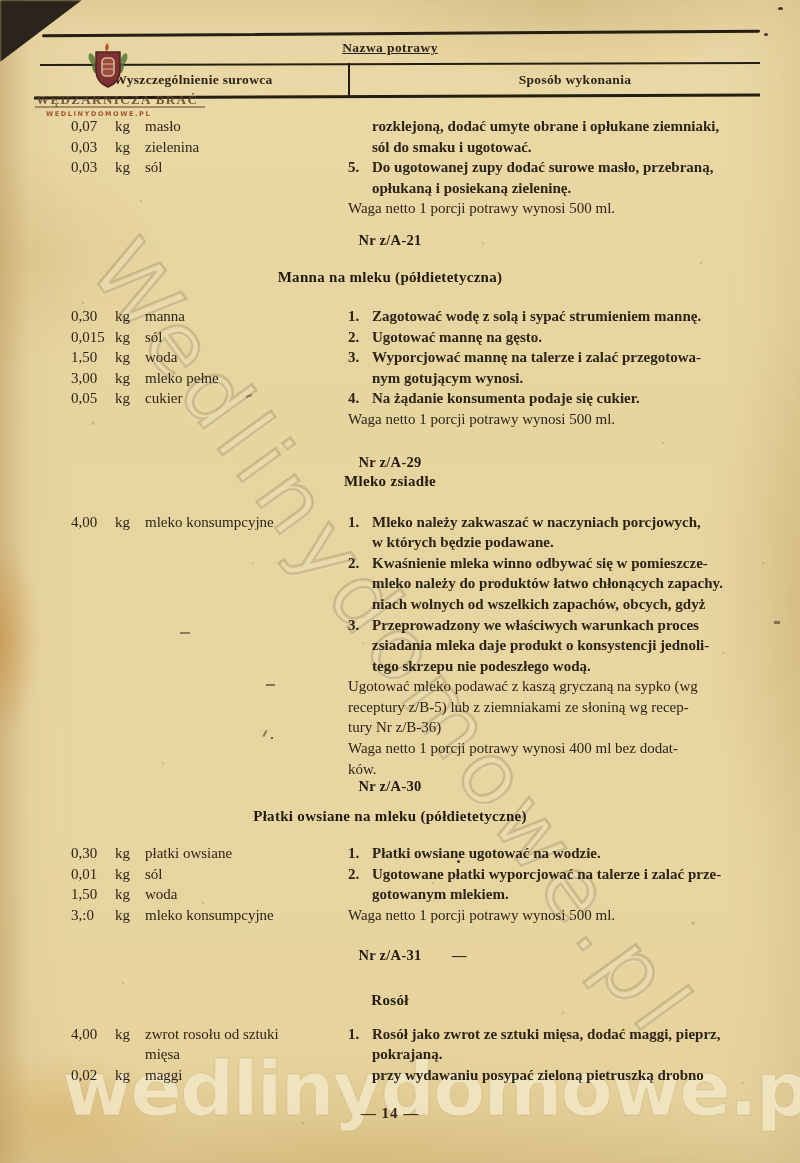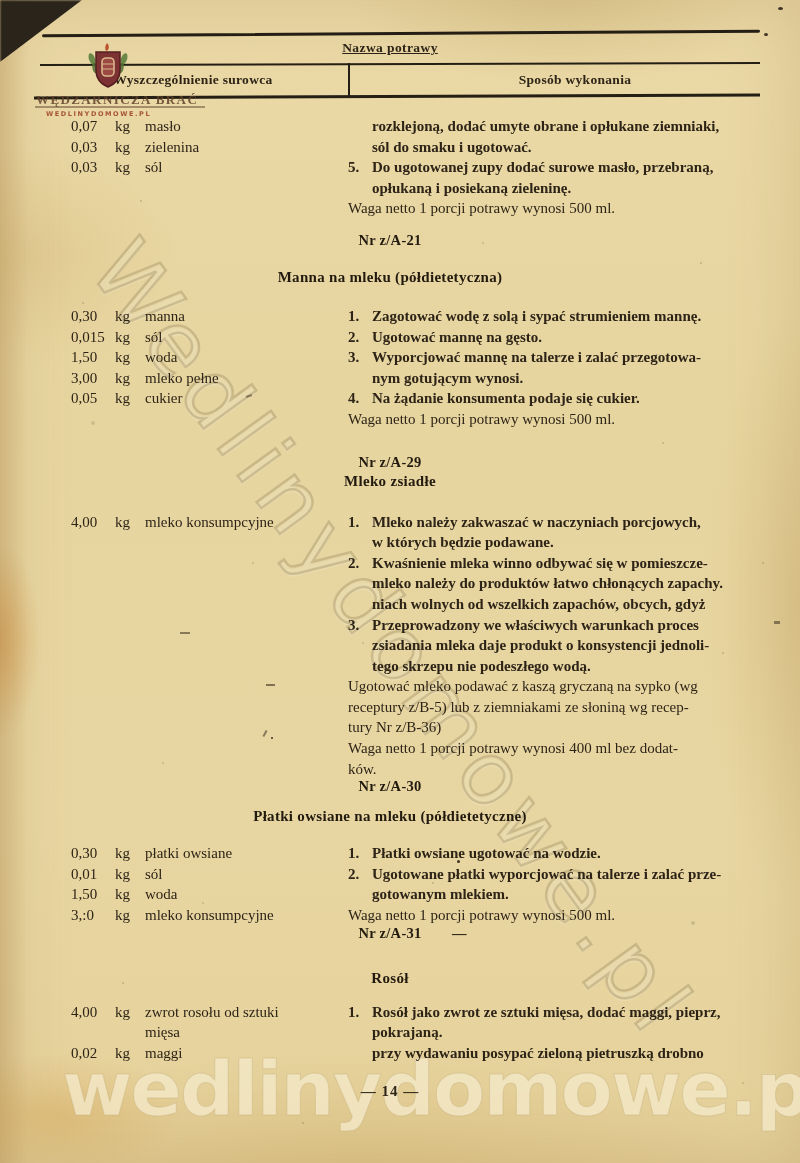--- a/index.html
+++ b/index.html
@@ -78,21 +78,21 @@
   .ing-qty{display:inline-block; width:44px; vertical-align:top;}
   .ing-unit{display:inline-block; width:30px; vertical-align:top;}
   .ing-name{display:inline-block; vertical-align:top; white-space:pre-line;}
   .right-col{margin-left:348px; width:414px;}
   .m-line{position:relative; line-height:20.6px; font-size:15px;}
   .m-line.indent{padding-left:24px;font-weight:bold;}
   .m-marker{position:absolute; left:0; top:0;}
   .s1 .sec-number{margin-top:14px}.s1 .sec-title{margin-top:22px}.s1 .block{margin-top:21px}
   .s2 .sec-number{margin-top:25px}.s2 .sec-title{margin-top:4px}.s2 .block{margin-top:23px}
   .s3 .sec-number{}.s3 .sec-title{margin-top:15px}.s3 .block{margin-top:19px}
-  .s4 .sec-number{}.s4 .sec-title{margin-top:30px}.s4 .block{margin-top:16px}
+  .s4 .sec-number{margin-top:22px}.s4 .sec-title{margin-top:30px}.s4 .block{margin-top:16px}
   .page-no{margin-top:20px; width:780px; text-align:center; font-size:15px; letter-spacing:1px;font-weight:bold;}
 </style>
 </head>
 <body>
 
 <div class="page">
 
   <div class="wm-diagonal">Wedlinydomowe.pl</div>
   <div class="wm-bottom">wedlinydomowe.pl</div>
   <div class="specks"></div>

